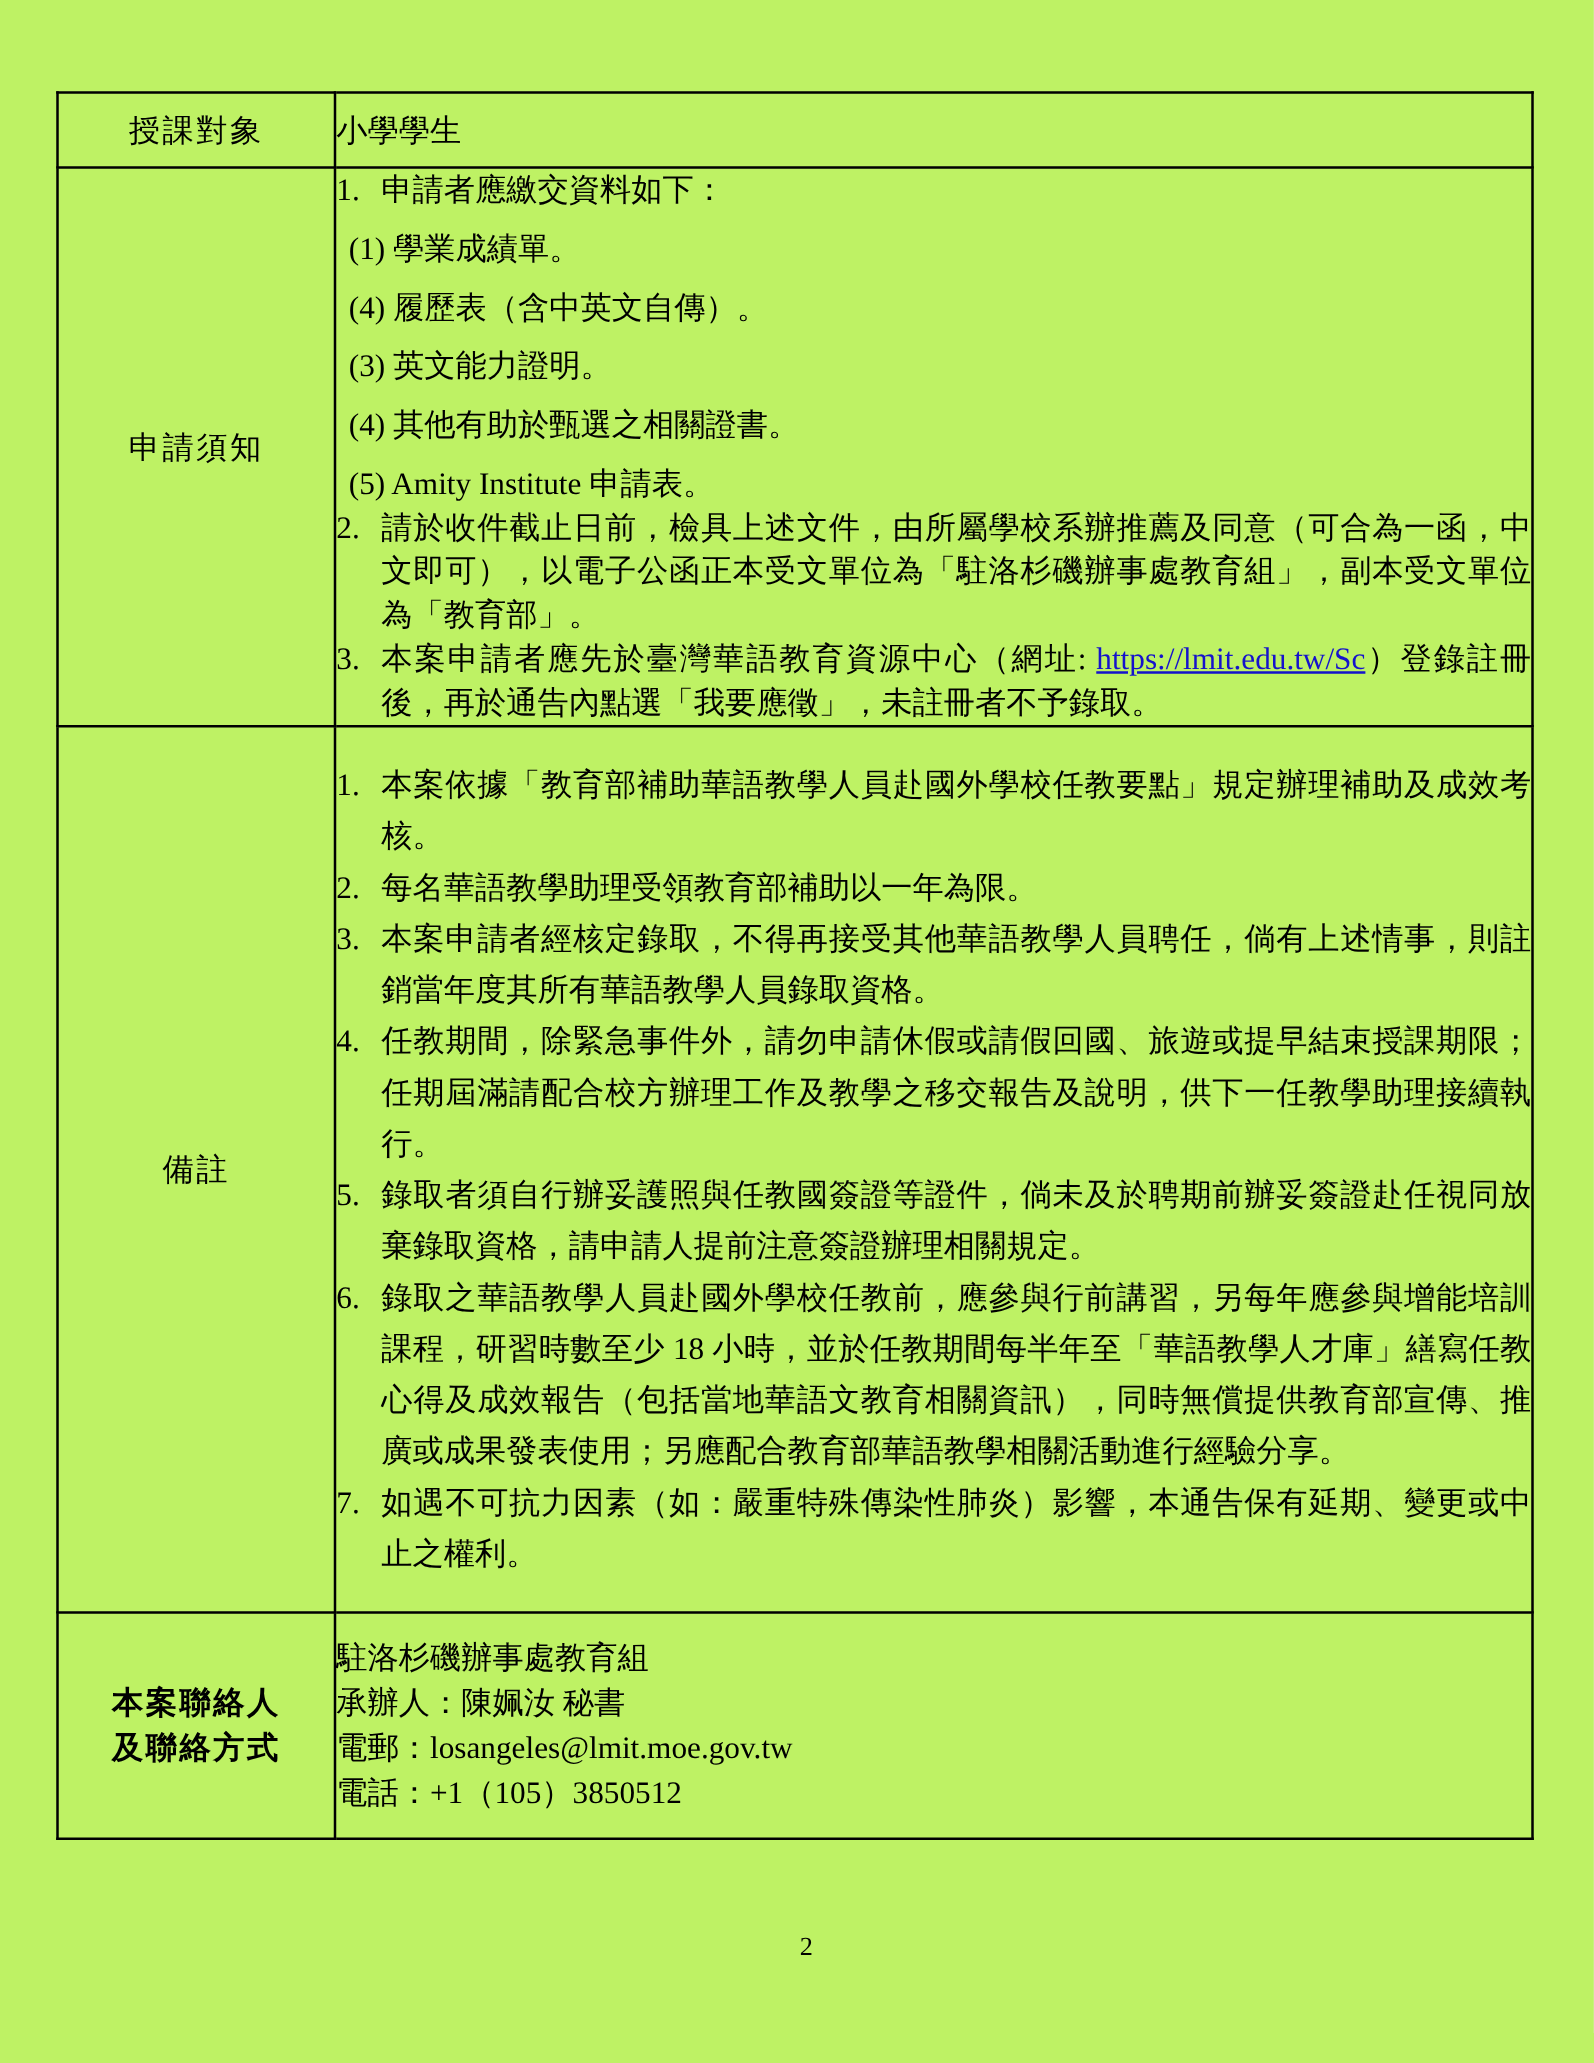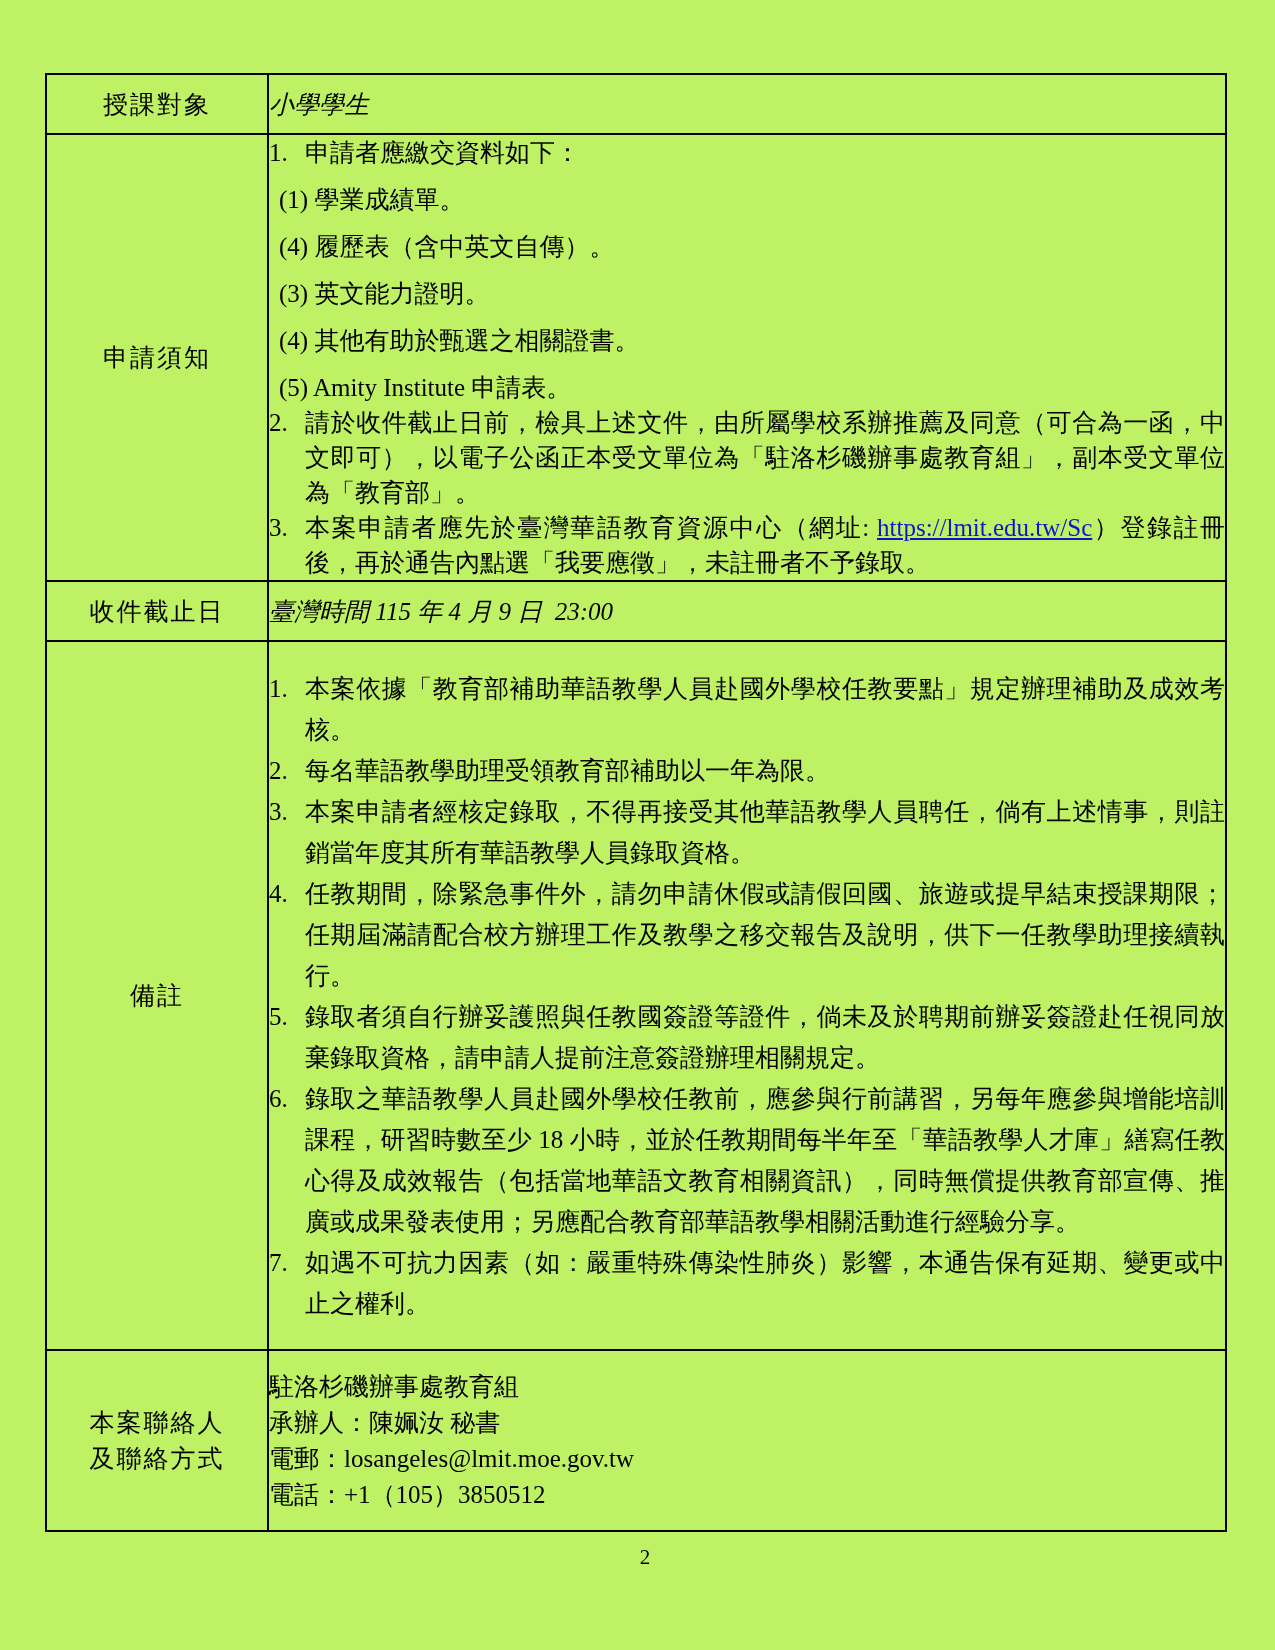--- a/index.html
+++ b/index.html
@@ -25,35 +25,35 @@
     border:2px solid #000000;
     padding:0;
     vertical-align:middle;
     box-sizing:border-box;
   }
   td.lbl{
     width:222px;
     text-align:center;
     letter-spacing:2px;
   }
-  td.val{ padding:6px 22px 6px 28px;font-style:italic; }
+  td.val{ padding:6px 22px 6px 28px; }
   td.val.pre{ white-space:pre-wrap; }
 
   
   .notes-cell{ padding:10px 20px 10px 18px; line-height:35px; }
   .remarks-cell{ padding:6px 20px 6px 18px; line-height:41px; }
   .item{ display:flex; }
   .item .num{ flex:0 0 36px; }
   .item .txt{ flex:1; text-align:justify; text-justify:inter-ideograph; }
   .subitem{ margin-left:10px;margin-top:12px; }
 
   a.doclink{ color:#1512cc; text-decoration:underline; }
 
   .contact-cell{ padding:10px 22px 10px 28px; line-height:36px; }
-  .lbl2{ line-height:36px; }
+  .lbl2{ line-height:36px;font-weight:bold; }
 
   .pagenum{
     position:absolute;
     left:0; top:1545px; width:100%;
     text-align:center;
     font-size:21px;
   }
 </style>
 </head>
 <body>
@@ -84,24 +84,20 @@
           <span class="num">2.</span>
           <span class="txt">請於收件截止日前，檢具上述文件，由所屬學校系辦推薦及同意（可合為一函，中文即可），以電子公函正本受文單位為「駐洛杉磯辦事處教育組」，副本受文單位為「教育部」。</span>
         </div>
         <div class="item">
           <span class="num">3.</span>
           <span class="txt"><span>本案申請者應先於臺灣華語教育資源中心（網址: </span><a class="doclink" href="#">https://lmit.edu.tw/Sc</a><span>）登錄註冊後，再於通告內點選「我要應徵」，未註冊者不予錄取。</span></span>
         </div>
       </td>
     </tr>
 
-    <tr style="height:60px;">
-      <td class="lbl">收件截止日</td>
-      <td class="val pre">臺灣時間 115 年 4 月 9 日  23:00</td>
-    </tr>
 
     <tr style="height:709px;">
       <td class="lbl">備註</td>
       <td class="remarks-cell">
         <div class="item">
           <span class="num">1.</span>
           <span class="txt">本案依據「教育部補助華語教學人員赴國外學校任教要點」規定辦理補助及成效考核。</span>
         </div>
         <div class="item">
           <span class="num">2.</span>

